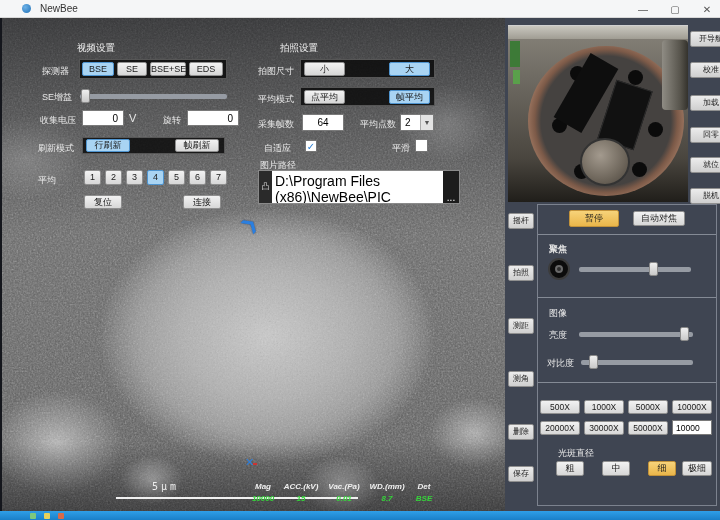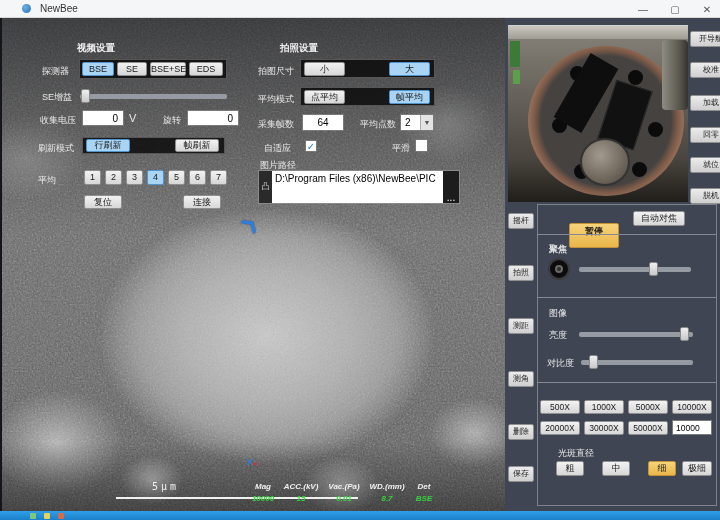--- a/index.html
+++ b/index.html
@@ -36,21 +36,21 @@
 
   
   .tabbar { position:absolute; left:114px; top:4px; display:flex; z-index:9; }
   .tab { width:86px; height:15px; font-size:9.5px; color:#111; text-align:center; line-height:14px;
     background:linear-gradient(#f4f4f4,#d6d6d6); border:1px solid #6e6e6e; border-left:none; cursor:pointer; }
   .tab:first-child { border-left:1px solid #6e6e6e; }
   .tab.active { background:#aed9f6; border-color:#4d8fc4; }
 
   
   .lbl { position:absolute; font-size:9px; color:#e8e8e8; white-space:nowrap; z-index:9; }
-  .hdr { font-weight:bold; font-size:9.5px; color:#f2f2f2; }
+  .hdr { font-weight:normal; font-size:9.5px; color:#f2f2f2; }
   .btn { position:absolute; font-size:9px; color:#1a1a1a; text-align:center;
     background:linear-gradient(#f2f2f2,#d7d7d7); border:1px solid #8f8f8f; border-radius:2px; z-index:9; cursor:pointer; }
   .btn.sel-blue { background:#a9d4f3; border-color:#4f94cf; }
   .btn.sel-orange { background:linear-gradient(#f7d37a,#eab64a); border-color:#c2923a; }
   .grp { position:absolute; background:rgba(8,8,8,.82); border:1px solid #565656; z-index:8; }
   .numin { position:absolute; background:#fff; border:1px solid #7a7a7a; font-size:10px; color:#000; z-index:9;
     font-family:"Liberation Sans","DejaVu Sans",sans-serif; }
   .slider { position:absolute; height:5px; background:#969ba3; border-radius:2px; z-index:9; }
   .thumb { position:absolute; top:-5px; width:9px; height:14px; background:linear-gradient(#efefef,#c9c9c9);
     border:1px solid #8a8a8a; border-radius:2px; cursor:pointer; }
@@ -75,21 +75,21 @@
 
   
   .sel { position:absolute; background:#fff; border:1px solid #7a7a7a; z-index:9; display:flex; cursor:pointer; }
   .sel .val { flex:1; font-size:10px; color:#000; padding-left:4px; line-height:15px; }
   .sel .arr { width:13px; background:#e3e3e3; border-left:1px solid #aaa; font-size:7px; color:#555; text-align:center; line-height:15px; }
 
   
   .pathbox { position:absolute; left:256px; top:152px; width:202px; height:34px; display:flex; z-index:9;
     border:1px solid #8a8a8a; background:#1c1c1c; }
   .path-icn { width:13px; background:#2a2a2a; color:#cfcfcf; font-size:8px; text-align:center; line-height:32px; cursor:pointer; }
-  .path-text { flex:1; background:#fff; color:#000; font-size:10px; padding:2px 3px; overflow:hidden; }
+  .path-text { flex:1; background:#fff; color:#000; font-size:14px; padding:2px 3px; overflow:hidden; }
   .path-dots { width:16px; background:#1c1c1c; color:#fff; font-size:10px; text-align:center;
     display:flex; align-items:flex-end; justify-content:center; cursor:pointer; }
 
   
   .scalebar-line { position:absolute; left:114px; top:479px; width:242px; height:2px; background:#f0f0f0; z-index:9; }
   .scalebar-text { position:absolute; left:150px; top:463px; width:170px; text-align:left; z-index:9;
     font-family:"DejaVu Sans Mono",monospace; font-size:10px; color:#eee; letter-spacing:3px; }
   .status-fields { position:absolute; left:245px; top:464px; display:flex; z-index:9; }
   .sf { text-align:center; }
   .sf .h { font-size:8px; font-style:italic; font-weight:bold; color:#f0f0f0; }
@@ -279,21 +279,21 @@
     <div class="tool-strip">
       <div class="vbtn" style="left:3px;top:195px">摇杆</div>
       <div class="vbtn" style="left:3px;top:247px">拍照</div>
       <div class="vbtn" style="left:3px;top:300px">测距</div>
       <div class="vbtn" style="left:3px;top:353px">测角</div>
       <div class="vbtn" style="left:3px;top:406px">删除</div>
       <div class="vbtn" style="left:3px;top:448px">保存</div>
     </div>
 
     <div class="content-box">
-      <div class="btn sel-orange" style="left:31px;top:18px;width:50px;height:25px;line-height:15px;font-weight:bold">暂停</div>
+      <div class="btn sel-orange" style="left:31px;top:5px;width:50px;height:17px;line-height:15px;font-weight:normal">暂停</div>
       <div class="btn" style="left:95px;top:6px;width:52px;height:15px;line-height:13px">自动对焦</div>
       <div class="divline" style="left:0;top:29px;width:178px"></div>
 
       <div class="lbl" style="left:11px;top:38px;font-weight:bold">聚焦</div>
       <div class="knob" style="left:10px;top:53px">
           <div class="knob-in"></div>
         </div>
       <div class="slider" style="left:41px;top:62px;width:112px">
         <div class="thumb" style="left:70px"></div>
       </div>

